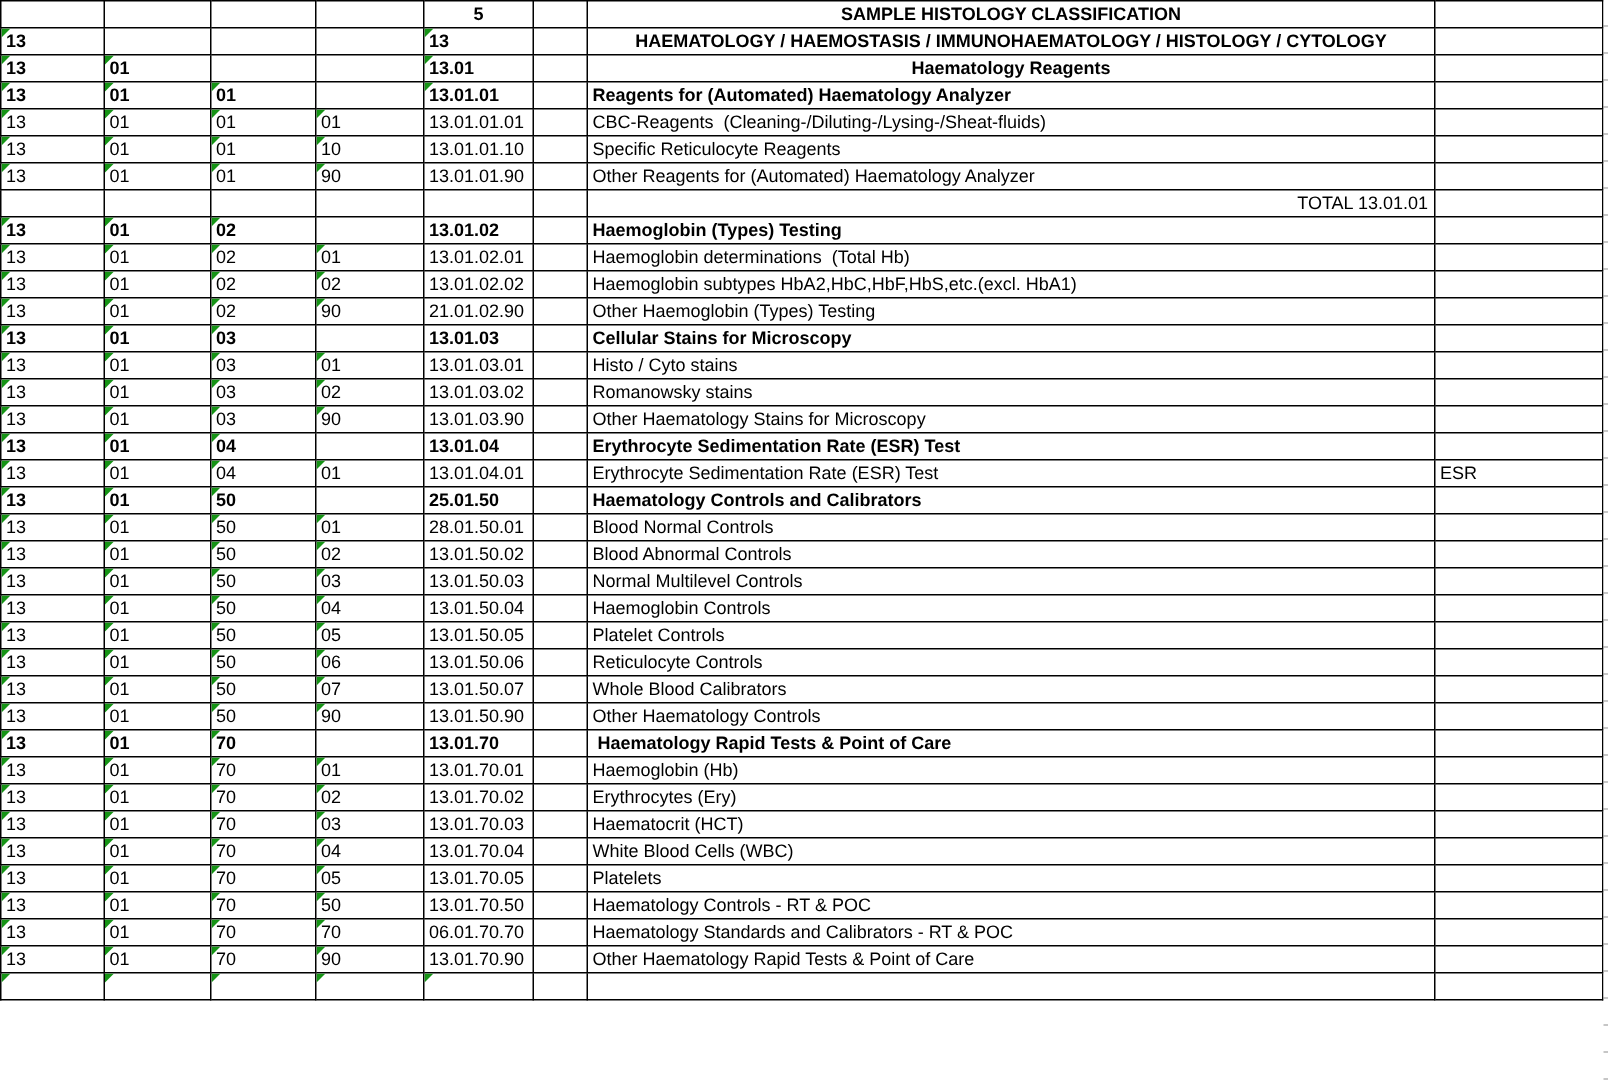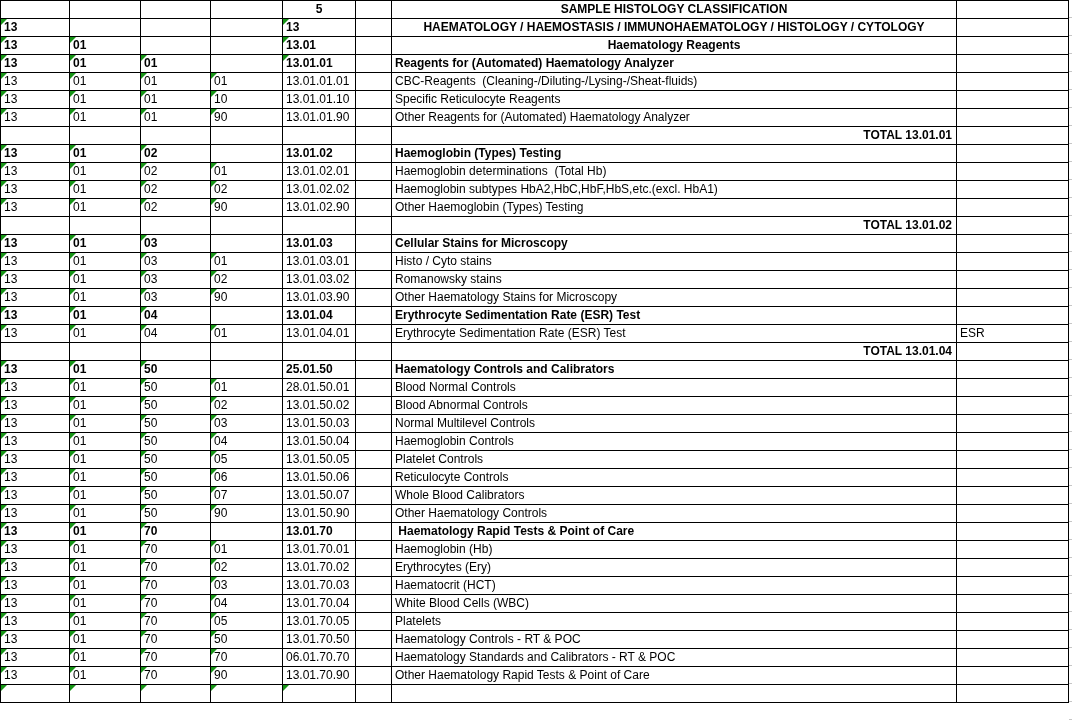--- a/index.html
+++ b/index.html
@@ -25,21 +25,21 @@
     overflow:hidden;
     white-space:pre;
     vertical-align:middle;
     line-height:17px;
   }
   
   .col-desc{padding-left:4px;}
   .row-title td, .row-grand td, .row-group td, .row-section td{font-weight:bold;}
   .row-title .col-code{text-align:center;padding:0;}
   .row-title .col-desc, .row-grand .col-desc, .row-group .col-desc{text-align:center;padding:0;}
-  .row-total .col-desc{font-weight:bold;text-align:right;padding:0 4px 0 0;}
+  .row-total .col-desc{font-weight:normal;text-align:right;padding:0 4px 0 0;}
   .row-partial td{height:5px;border-bottom:none;}
   
   span.tri{
     position:absolute;top:0;left:0;
     width:0;height:0;
     border-top:6px solid #169416;
     border-right:6px solid transparent;
     pointer-events:none;
   }
   
@@ -172,33 +172,23 @@
           <td class="col-code"><span>13.01.02.02</span></td>
           <td class="col-gap"></td>
           <td class="col-desc"><span>Haemoglobin subtypes HbA2,HbC,HbF,HbS,etc.(excl. HbA1)</span></td>
           <td class="col-extra"></td>
         </tr>
         <tr class="row-item">
           <td class="col-c1"><span class="tri"></span><span>13</span></td>
           <td class="col-c2"><span class="tri"></span><span>01</span></td>
           <td class="col-c3"><span class="tri"></span><span>02</span></td>
           <td class="col-c4"><span class="tri"></span><span>90</span></td>
-          <td class="col-code"><span>13.01.02.90</span></td>
+          <td class="col-code"><span>21.01.02.90</span></td>
           <td class="col-gap"></td>
           <td class="col-desc"><span>Other Haemoglobin (Types) Testing</span></td>
-          <td class="col-extra"></td>
-        </tr>
-        <tr class="row-total">
-          <td class="col-c1"></td>
-          <td class="col-c2"></td>
-          <td class="col-c3"></td>
-          <td class="col-c4"></td>
-          <td class="col-code"></td>
-          <td class="col-gap"></td>
-          <td class="col-desc"><span>TOTAL 13.01.02</span></td>
           <td class="col-extra"></td>
         </tr>
         <tr class="row-section">
           <td class="col-c1"><span class="tri"></span><span>13</span></td>
           <td class="col-c2"><span class="tri"></span><span>01</span></td>
           <td class="col-c3"><span class="tri"></span><span>03</span></td>
           <td class="col-c4"></td>
           <td class="col-code"><span>13.01.03</span></td>
           <td class="col-gap"></td>
           <td class="col-desc"><span>Cellular Stains for Microscopy</span></td>
@@ -246,30 +236,20 @@
         </tr>
         <tr class="row-item">
           <td class="col-c1"><span class="tri"></span><span>13</span></td>
           <td class="col-c2"><span class="tri"></span><span>01</span></td>
           <td class="col-c3"><span class="tri"></span><span>04</span></td>
           <td class="col-c4"><span class="tri"></span><span>01</span></td>
           <td class="col-code"><span>13.01.04.01</span></td>
           <td class="col-gap"></td>
           <td class="col-desc"><span>Erythrocyte Sedimentation Rate (ESR) Test</span></td>
           <td class="col-extra"><span>ESR</span></td>
-        </tr>
-        <tr class="row-total">
-          <td class="col-c1"></td>
-          <td class="col-c2"></td>
-          <td class="col-c3"></td>
-          <td class="col-c4"></td>
-          <td class="col-code"></td>
-          <td class="col-gap"></td>
-          <td class="col-desc"><span>TOTAL 13.01.04</span></td>
-          <td class="col-extra"></td>
         </tr>
         <tr class="row-section">
           <td class="col-c1"><span class="tri"></span><span>13</span></td>
           <td class="col-c2"><span class="tri"></span><span>01</span></td>
           <td class="col-c3"><span class="tri"></span><span>50</span></td>
           <td class="col-c4"></td>
           <td class="col-code"><span>25.01.50</span></td>
           <td class="col-gap"></td>
           <td class="col-desc"><span>Haematology Controls and Calibrators</span></td>
           <td class="col-extra"></td>

